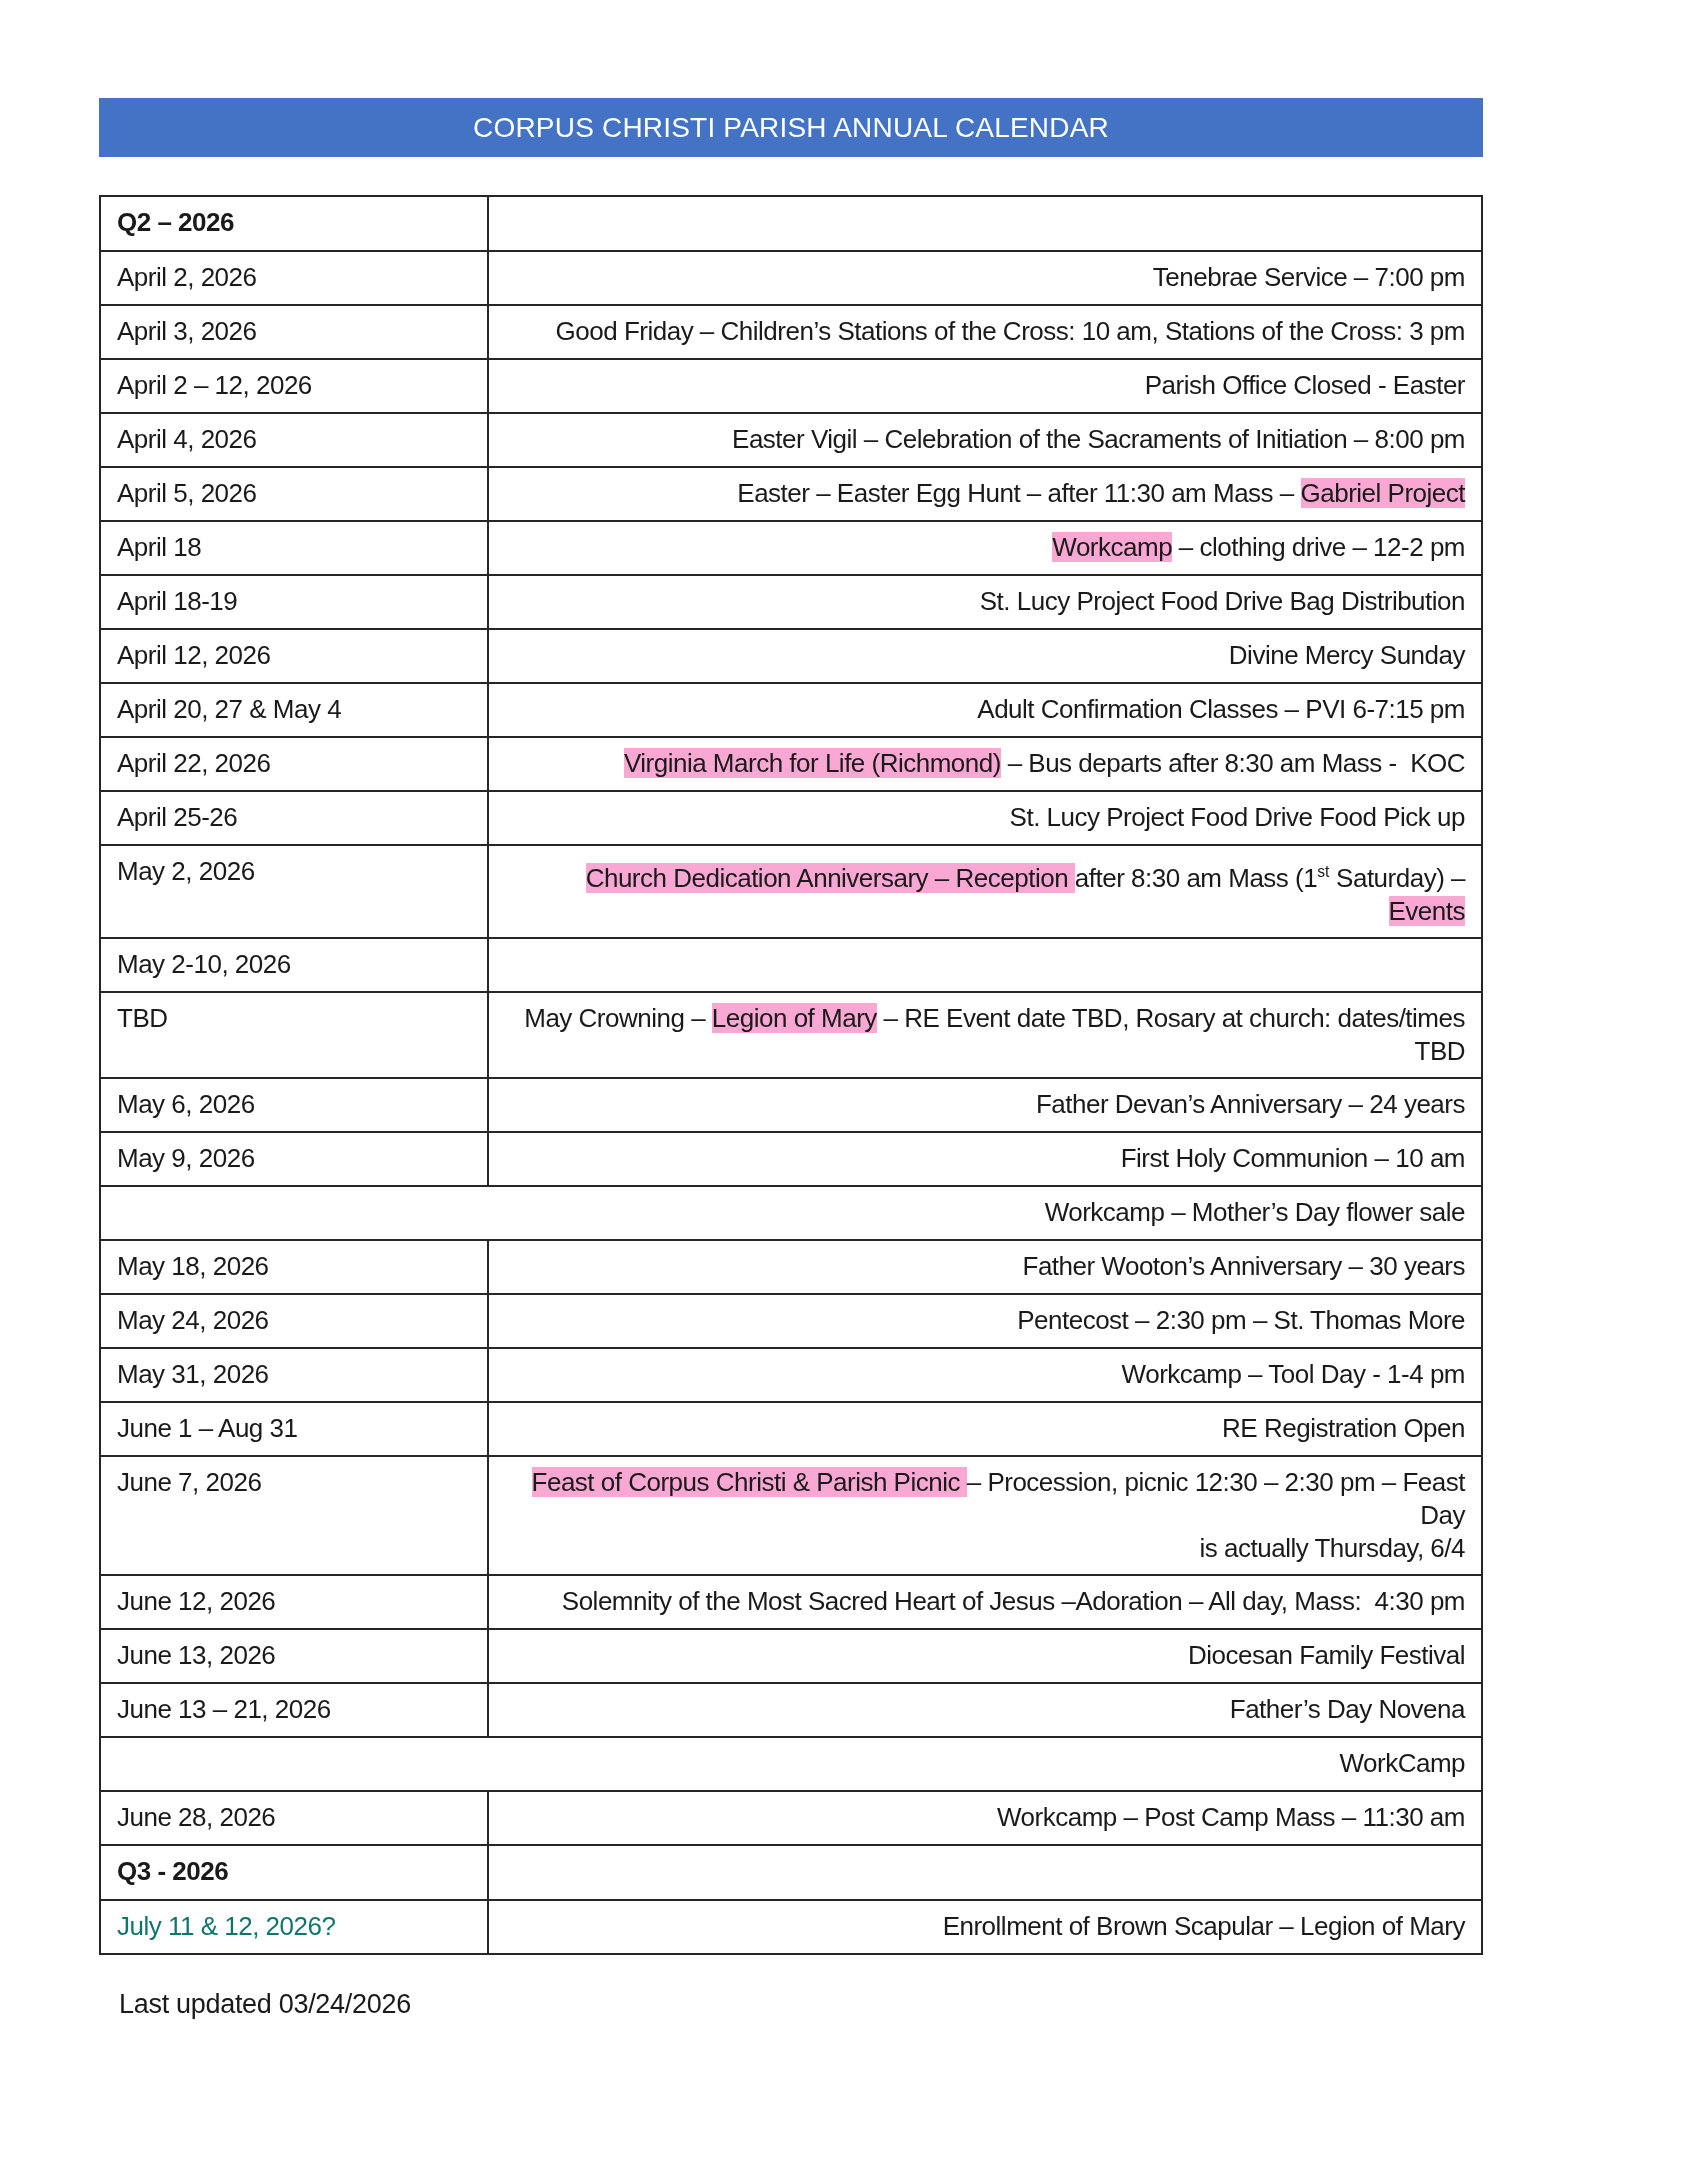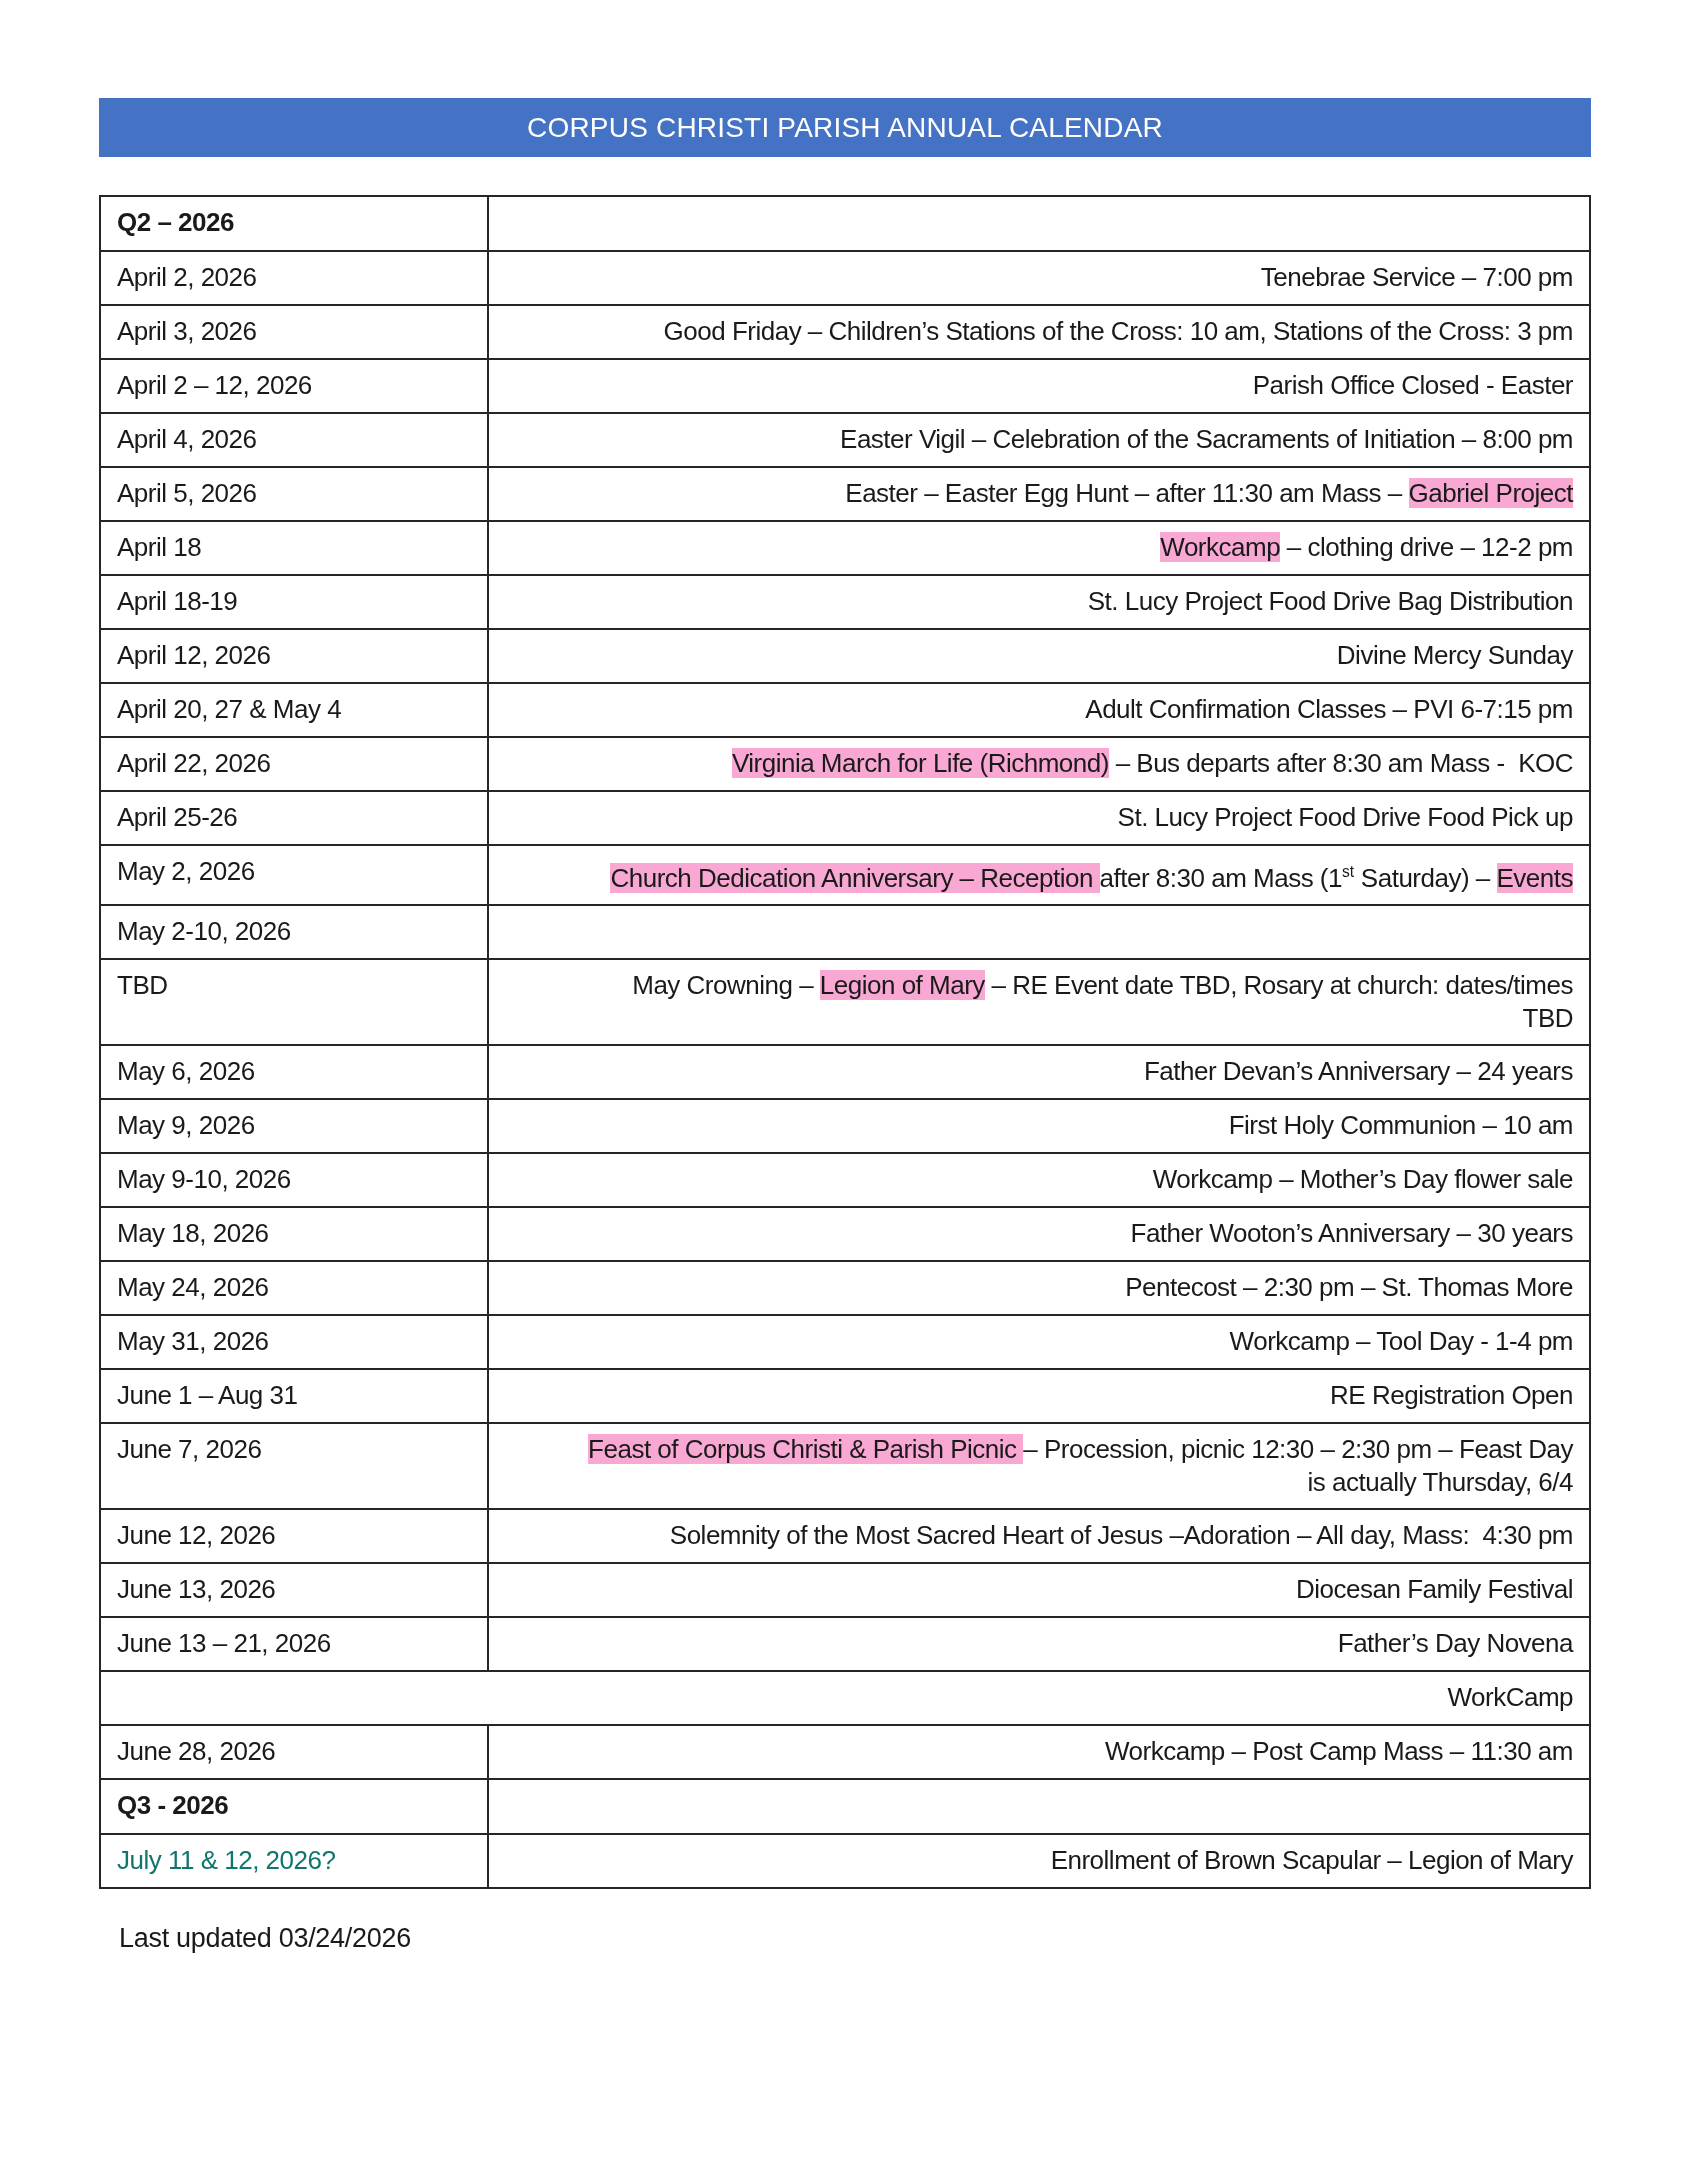--- a/index.html
+++ b/index.html
@@ -12,21 +12,21 @@
     width: 1683px;
     height: 2178px;
     background: #ffffff;
     font-family: "Liberation Sans", "DejaVu Sans", sans-serif;
     color: #1a1a1a;
   }
   .content {
     position: absolute;
     left: 99px;
     top: 98px;
-    width: 1492px;
+    width: 1384px;
   }
   .titlebar {
     height: 59px;
     background: #4472C4;
     display: flex;
     align-items: center;
     justify-content: center;
   }
   .titlebar span {
     color: #ffffff;
@@ -157,21 +157,20 @@
         </div>
         <div class="row">
           <div class="cell date">May 6, 2026</div>
           <div class="cell event"><span class="">Father Devan’s Anniversary – 24 years</span></div>
         </div>
         <div class="row">
           <div class="cell date">May 9, 2026</div>
           <div class="cell event"><span class="">First Holy Communion – 10 am</span></div>
         </div>
         <div class="row">
-          <div class="cell date">May 9-10, 2026</div>
           <div class="cell event"><span class="">Workcamp – Mother’s Day flower sale</span></div>
         </div>
         <div class="row">
           <div class="cell date">May 18, 2026</div>
           <div class="cell event"><span class="">Father Wooton’s Anniversary – 30 years</span></div>
         </div>
         <div class="row">
           <div class="cell date">May 24, 2026</div>
           <div class="cell event"><span class="">Pentecost – 2:30 pm – St. Thomas More</span></div>
         </div>

